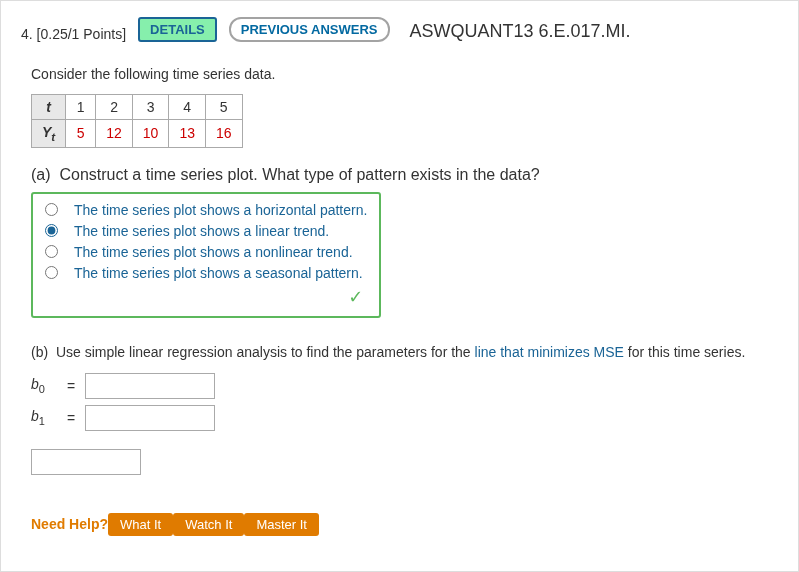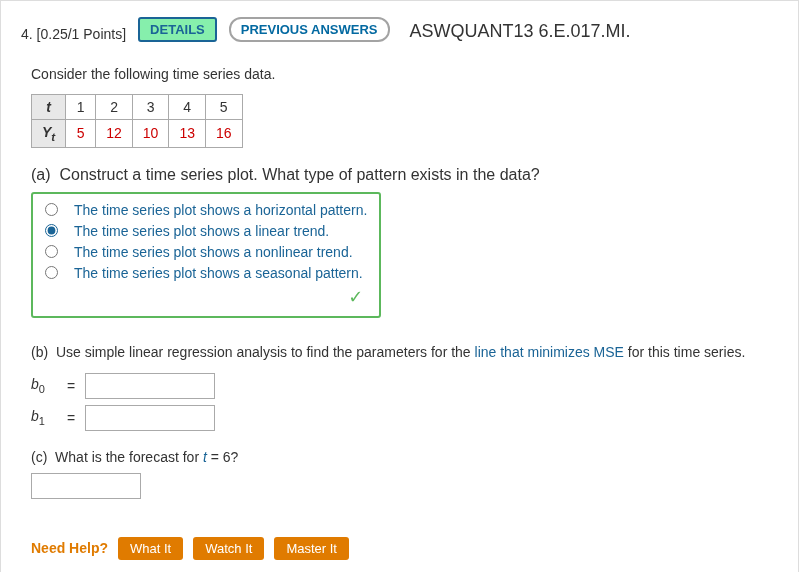--- a/index.html
+++ b/index.html
@@ -168,21 +168,20 @@
       border: 1px solid #aaa;
       padding: 3px 6px;
       font-size: 14px;
       width: 110px;
       height: 26px;
       display: block;
     }
     .need-help-section {
       display: flex;
       align-items: center;
-      gap: 10px;
       margin-top: 28px;
       padding-top: 10px;
     }
     .need-help-label {
       color: #e07b00;
       font-size: 14px;
       font-weight: bold;
     }
     .help-btn {
       background: #e07b00;
@@ -270,24 +269,20 @@
         <input type="text" class="param-input" value="" style="">
       </div>
       <div class="param-row">
         <span class="param-label"><i>b</i><sub>1</sub></span>
         <span class="param-equals">=</span>
         <input type="text" class="param-input" value="" style="">
       </div>
     </div>
 
     <div class="part-c">
-      <p class="part-c-text">
-        <span>(c)</span>&nbsp;
-        What is the forecast for <span class="blue"><i>t</i></span> = 6?
-      </p>
       <input type="text" class="forecast-input" value="" style="">
     </div>
 
     <div class="need-help-section">
       <span class="need-help-label">Need Help?</span>
       <button class="help-btn">What It</button>
       <button class="help-btn">Watch It</button>
       <button class="help-btn">Master It</button>
     </div>
   </div>

